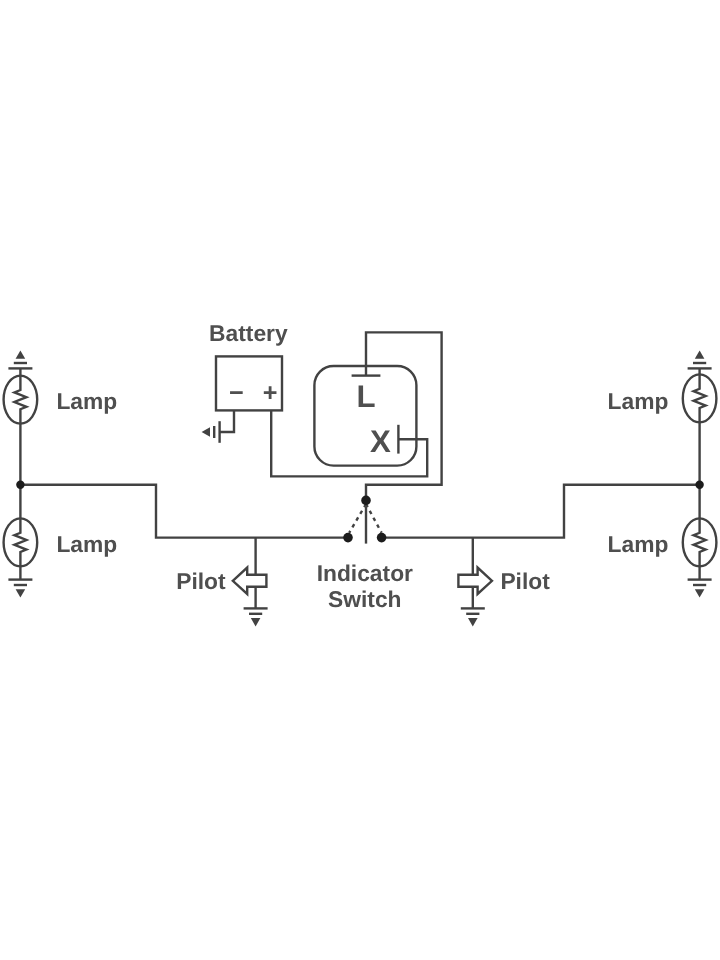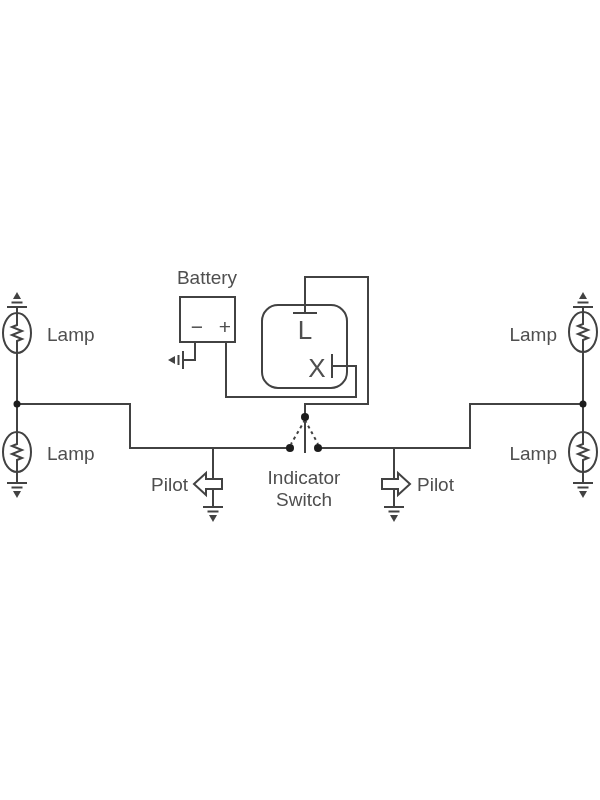--- a/index.html
+++ b/index.html
@@ -9,20 +9,21 @@
     width: 600px;
     height: 800px;
     font-family: "Liberation Sans", "DejaVu Sans", sans-serif;
   }
   .stage {
     position: relative;
     width: 600px;
     height: 800px;
     background: #ffffff;
     overflow: hidden;
+    font-weight: bold;
   }
   svg { display: block; }
   svg text {
     fill: #4f4f4f;
     font-family: "Liberation Sans", "DejaVu Sans", sans-serif;
   }
   .lbl  { font-size: 19px; }
   .term { font-size: 26px; }
   .sign { font-size: 21px; }
   .wire { stroke: #424242; stroke-width: 2; fill: none; }

